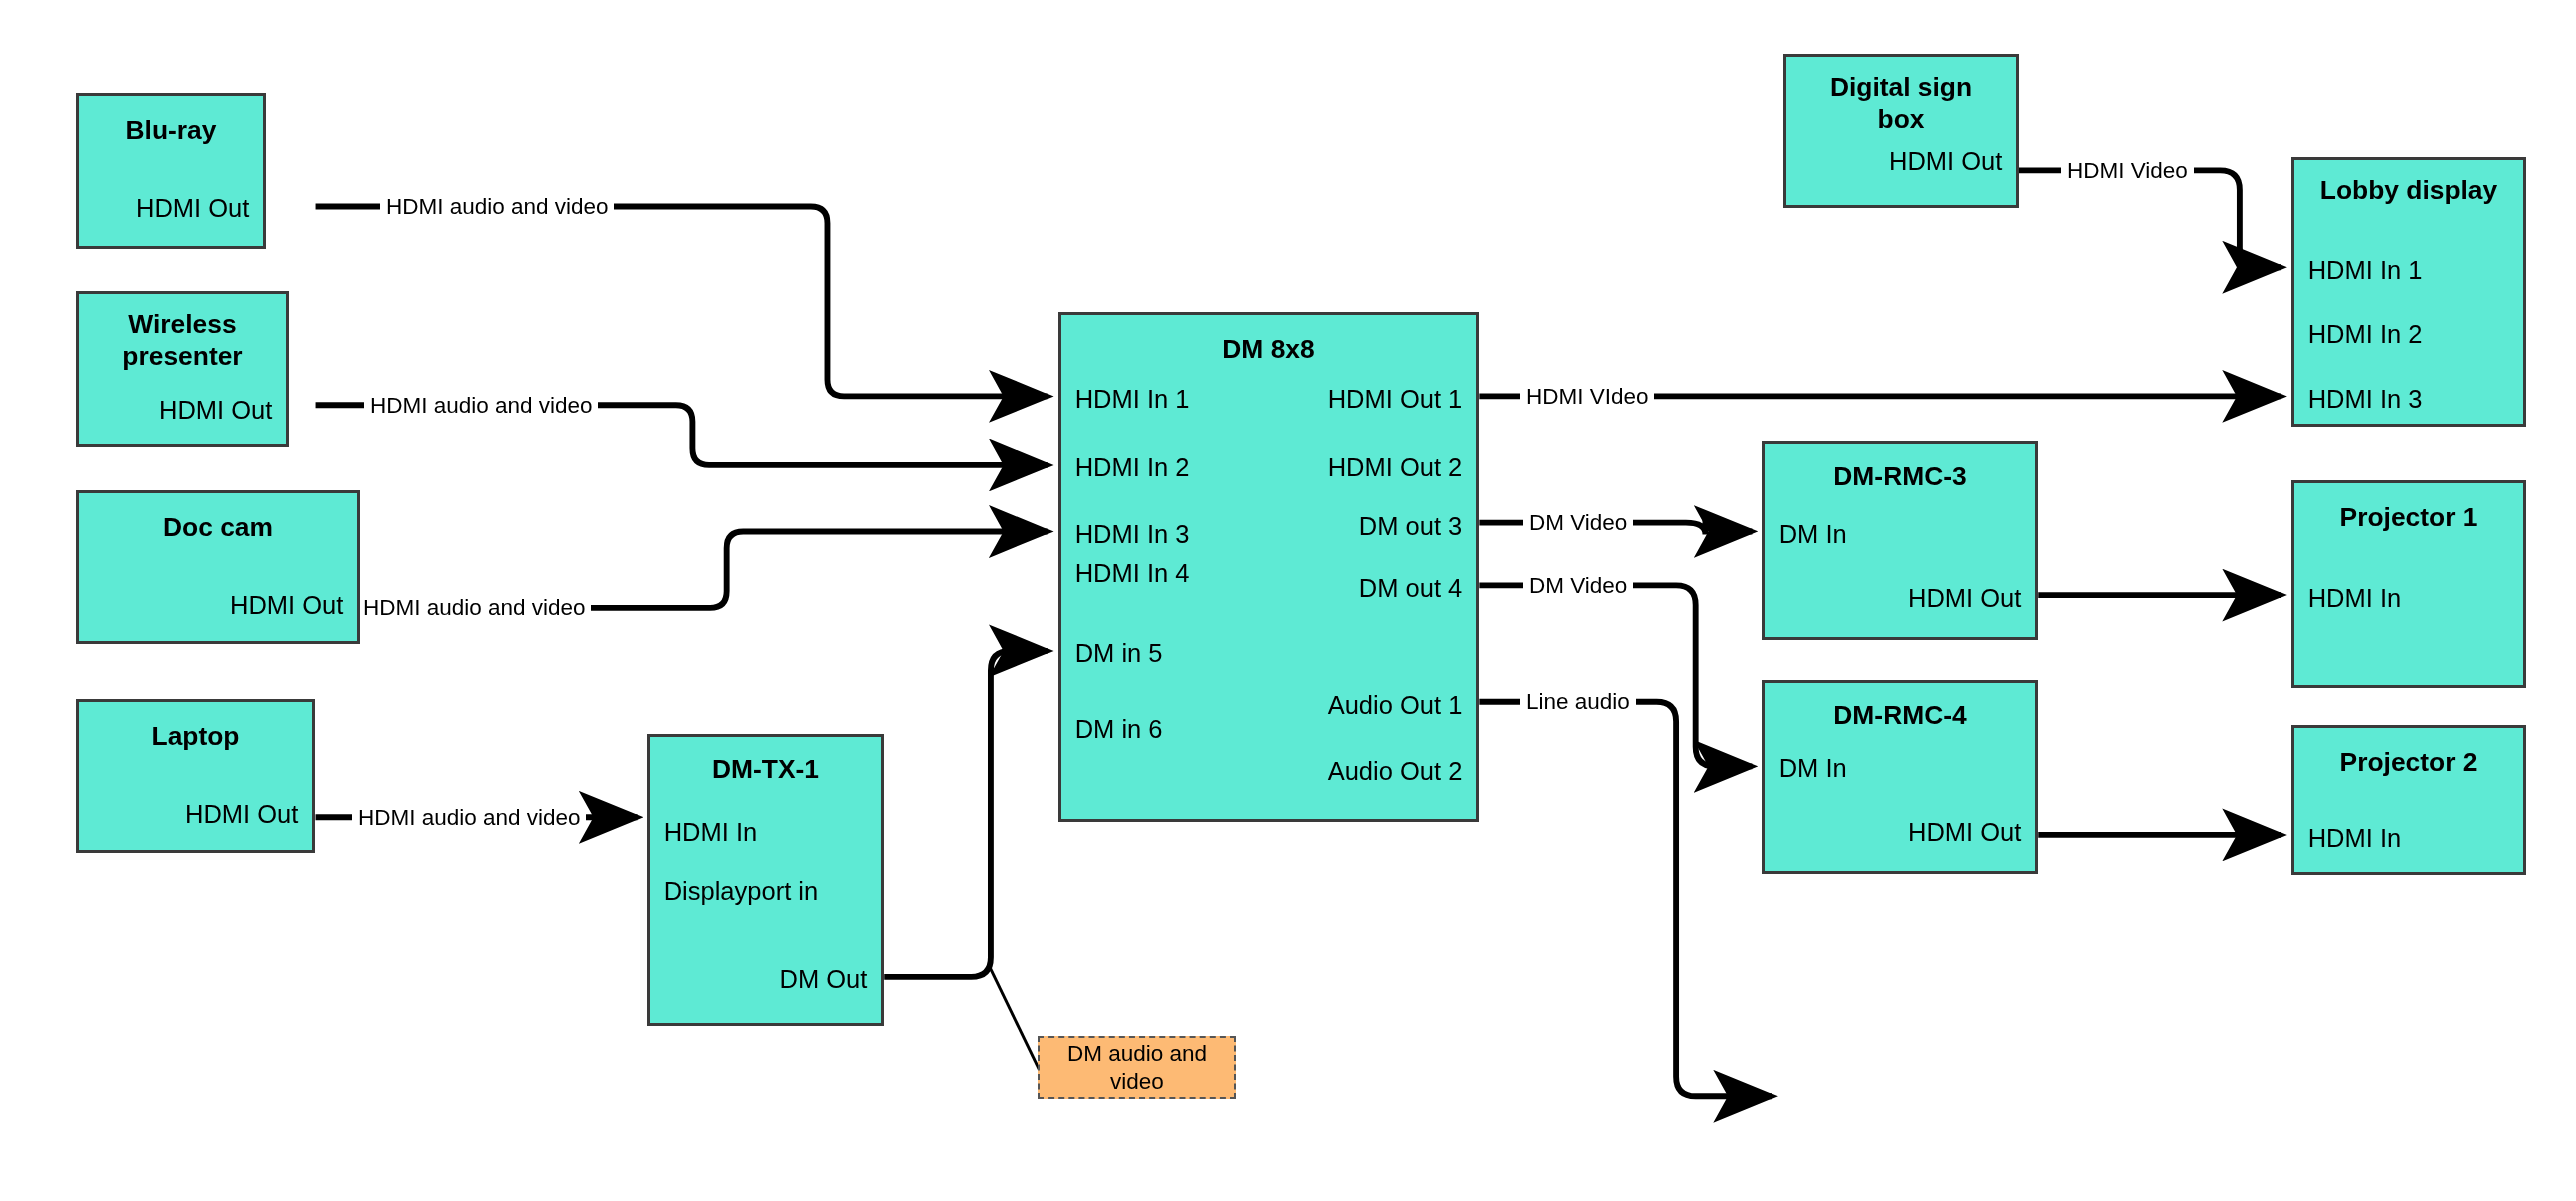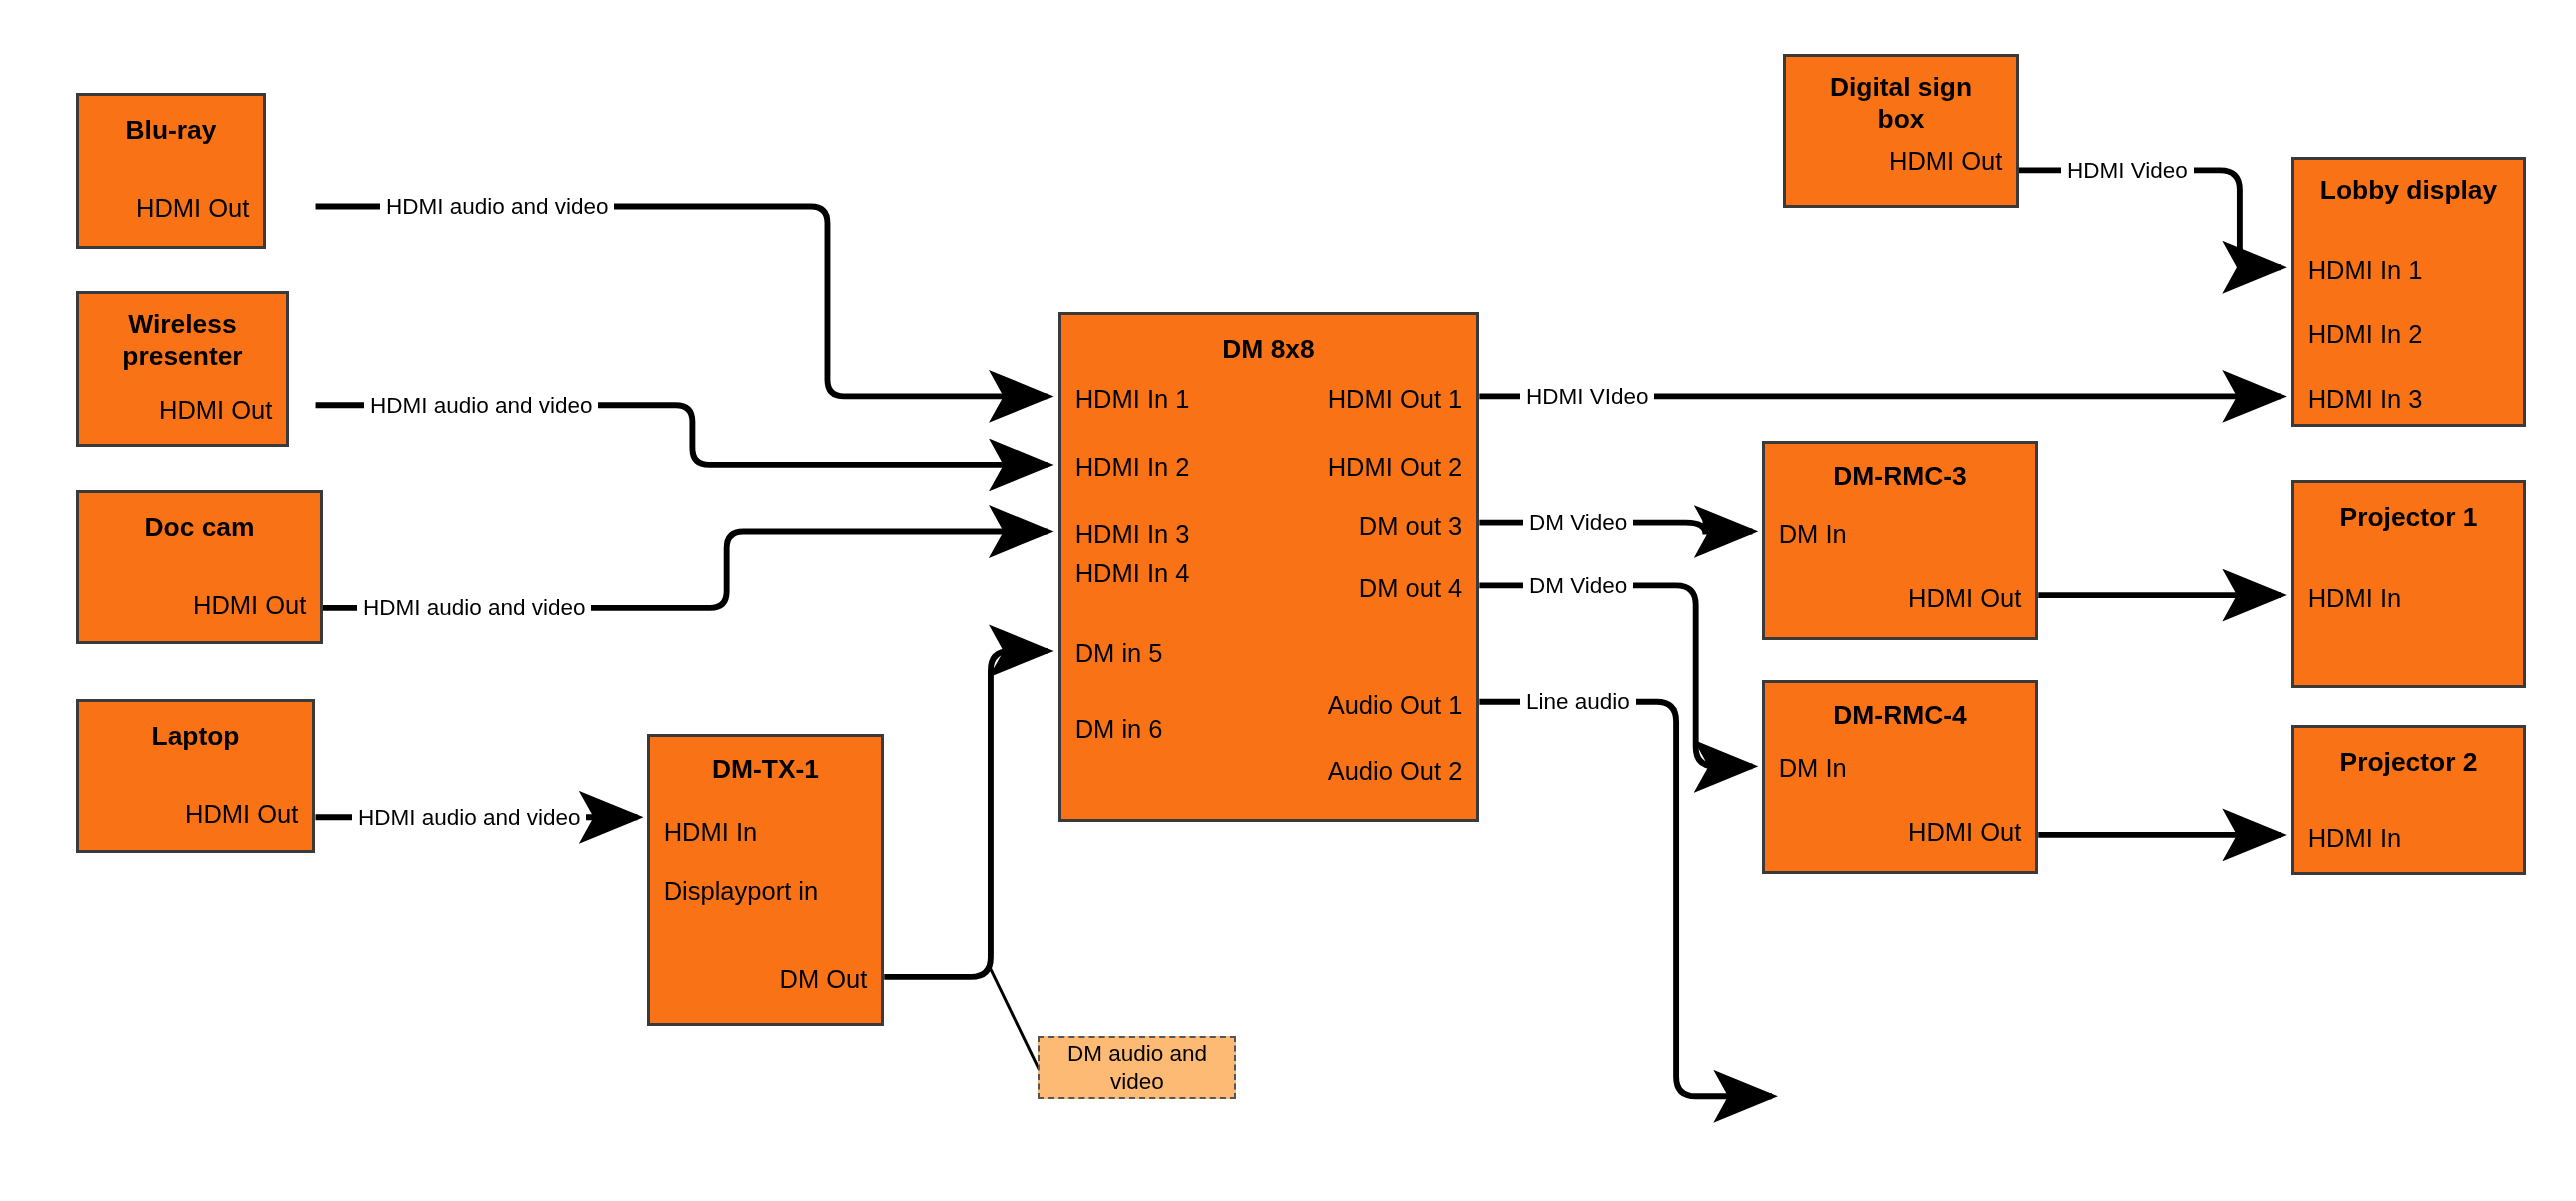--- a/index.html
+++ b/index.html
@@ -1,21 +1,21 @@
 <!DOCTYPE html>
 <html><head>
 <meta charset="utf-8">
 <style>
   html,body{margin:0;padding:0;background:#ffffff;}
   body{width:2576px;height:1201px;position:relative;overflow:hidden;
        font-family:"Liberation Sans",sans-serif;color:#000000;}
   #canvas{position:absolute;left:0;top:0;width:2576px;height:1201px;}
   svg.wires{position:absolute;left:0;top:0;width:2576px;height:1201px;pointer-events:none;}
 
-  .node{position:absolute;border:3.9px solid #3a3a3a;background:#f97316;box-sizing:border-box;}
+  .node{position:absolute;border:3.9px solid #3a3a3a;background:#5eead4;box-sizing:border-box;}
   .node .title{position:absolute;left:0;right:0;text-align:center;font-weight:bold;font-size:26.4px;line-height:32px;}
   .port{position:absolute;font-size:25.5px;line-height:29px;white-space:nowrap;}
   .port.left{left:13.7px;text-align:left;}
   .port.right{right:13.7px;text-align:right;}
 
   .note{position:absolute;border:2px dashed #555;background:#fdba74;box-sizing:border-box;
         font-size:22.5px;line-height:27.4px;text-align:center;display:flex;align-items:center;justify-content:center;padding:3.9px;}
 
   .wlabel{position:absolute;font-size:22.5px;line-height:25.5px;white-space:nowrap;background:#ffffff;padding:0 5.9px;}
 </style>
@@ -72,21 +72,21 @@
   <div class="node" style="left:76px;top:93px;width:190px;height:156px;">
     <div class="title" style="top:17.6px;">Blu-ray</div>
     <div class="port right" style="top:98px;">HDMI Out</div>
   </div>
 
   <div class="node" style="left:76px;top:291px;width:213px;height:156px;">
     <div class="title" style="top:13.7px;padding:0 13.7px;">Wireless presenter</div>
     <div class="port right" style="top:102px;">HDMI Out</div>
   </div>
 
-  <div class="node" style="left:76px;top:490px;width:247px;height:154px;">
+  <div class="node" style="left:76px;top:490px;width:284px;height:154px;">
     <div class="title" style="top:17.6px;">Doc cam</div>
     <div class="port right" style="top:98px;">HDMI Out</div>
   </div>
 
   <div class="node" style="left:76px;top:699px;width:239px;height:154px;">
     <div class="title" style="top:17.6px;">Laptop</div>
     <div class="port right" style="top:98px;">HDMI Out</div>
   </div>
 
   <div class="node" style="left:647px;top:734px;width:237px;height:292px;">

